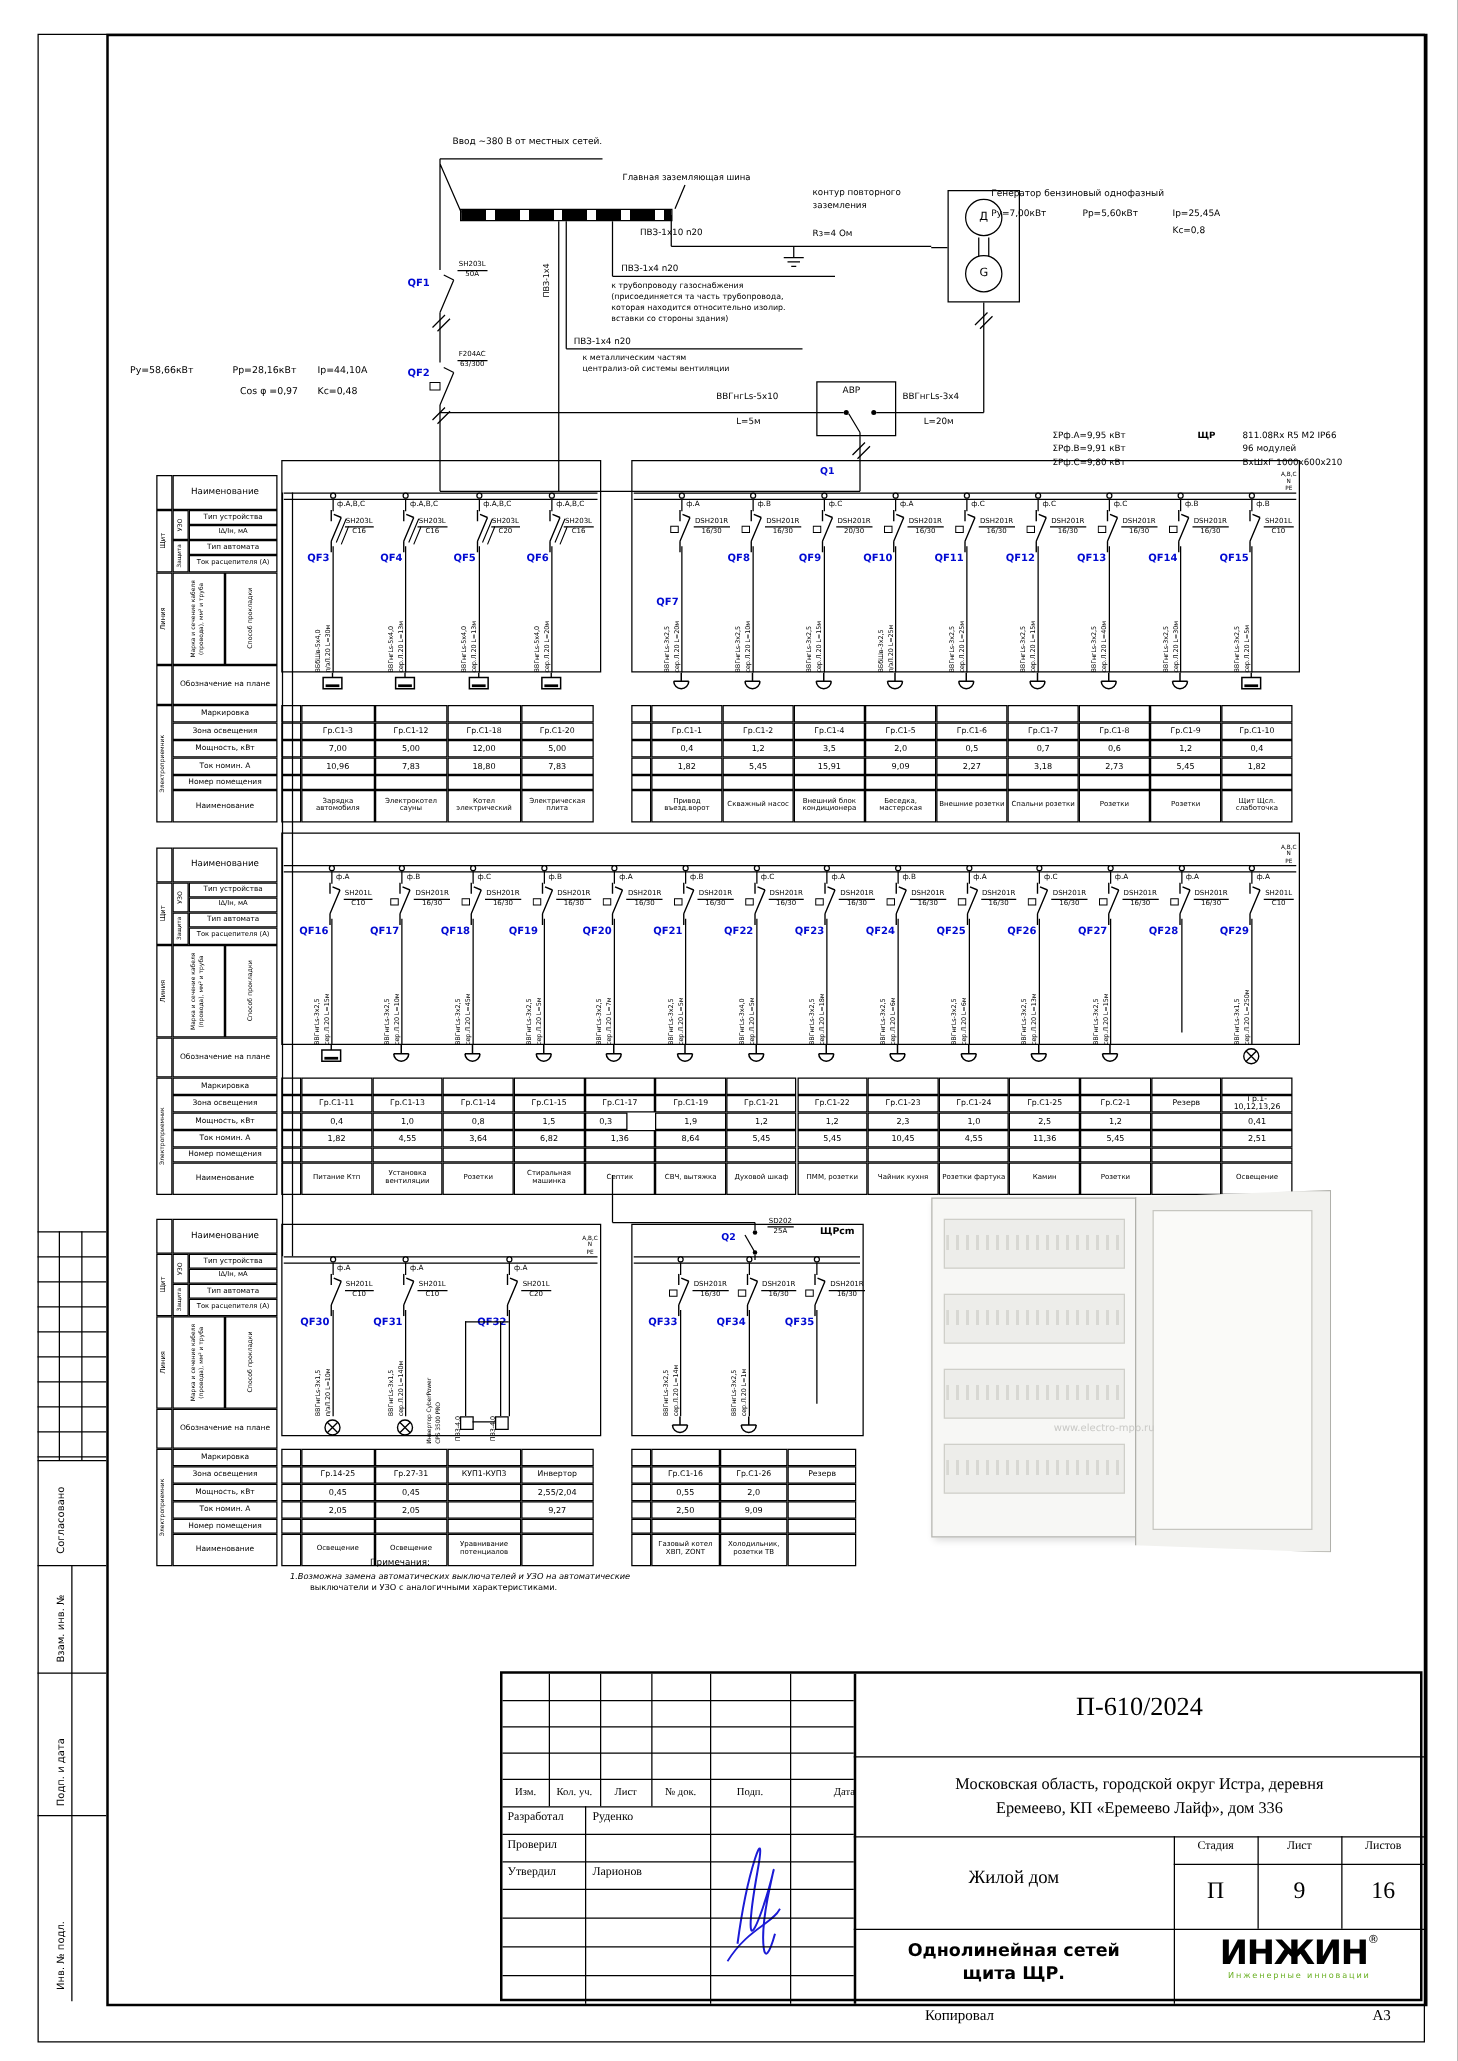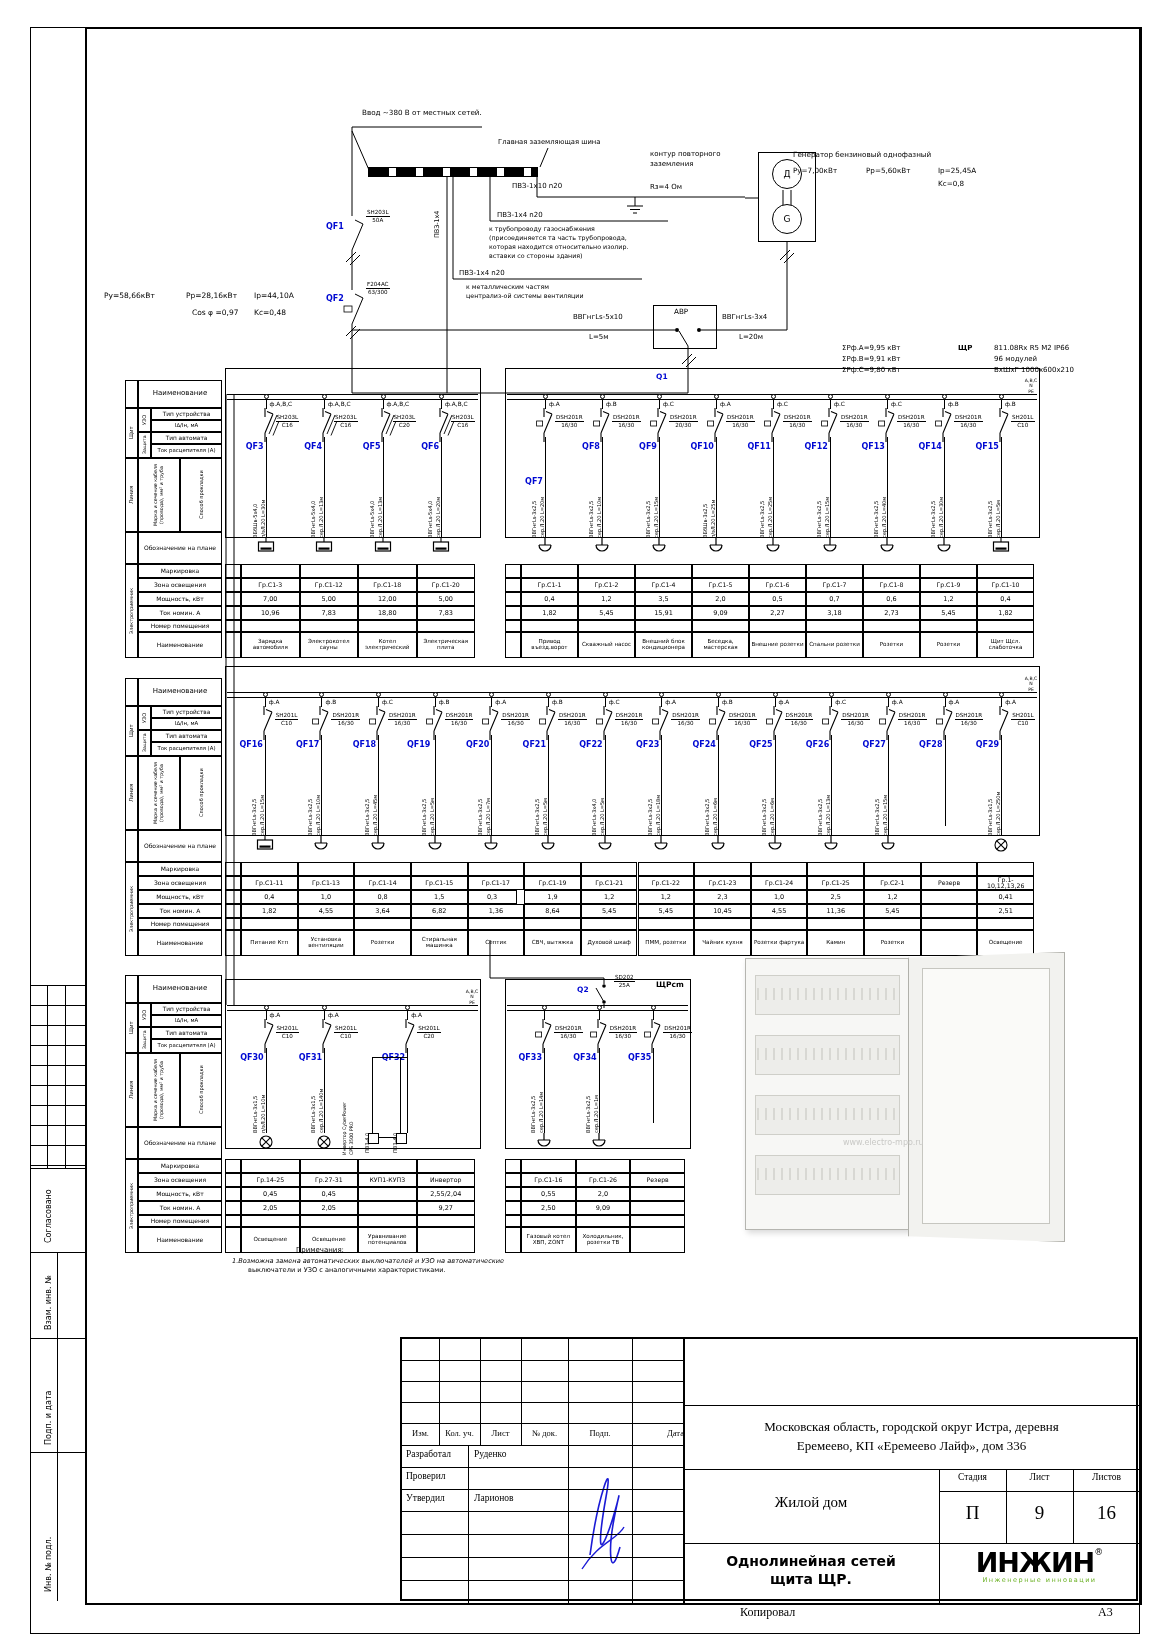--- a/index.html
+++ b/index.html
@@ -793,21 +793,21 @@
         <div class="cell" style="left: 229.286px; top: 240px; width: 56.6429px; height: 12px; font-size: 6px;"></div>
         <div class="cell" style="left: 229.286px; top: 252px; width: 56.6429px; height: 26px; font-size: 5.6px;">Розетки</div>
         <div class="cell" style="left: 285.929px; top: 184px; width: 56.6429px; height: 14px; font-size: 6px;"></div>
         <div class="cell" style="left: 285.929px; top: 198px; width: 56.6429px; height: 14px; font-size: 6.2px;">Гр.С1-15</div>
         <div class="cell" style="left: 285.929px; top: 212px; width: 56.6429px; height: 14px; font-size: 6.5px;">1,5</div>
         <div class="cell" style="left: 285.929px; top: 226px; width: 56.6429px; height: 14px; font-size: 6.5px;">6,82</div>
         <div class="cell" style="left: 285.929px; top: 240px; width: 56.6429px; height: 12px; font-size: 6px;"></div>
         <div class="cell" style="left: 285.929px; top: 252px; width: 56.6429px; height: 26px; font-size: 5.6px;">Стиральная машинка</div>
         <div class="cell" style="left: 342.571px; top: 184px; width: 56.6429px; height: 14px; font-size: 6px;"></div>
         <div class="cell" style="left: 342.571px; top: 198px; width: 56.6429px; height: 14px; font-size: 6.2px;">Гр.С1-17</div>
-        <div class="cell" style="left: 342.571px; top: 212px; width: 49px; height: 14px; font-size: 6.5px;">0,3</div>
+        <div class="cell" style="left: 342.571px; top: 212px; width: 34px; height: 14px; font-size: 6.5px;">0,3</div>
         <div class="cell" style="left: 342.571px; top: 226px; width: 56.6429px; height: 14px; font-size: 6.5px;">1,36</div>
         <div class="cell" style="left: 342.571px; top: 240px; width: 56.6429px; height: 12px; font-size: 6px;"></div>
         <div class="cell" style="left: 342.571px; top: 252px; width: 56.6429px; height: 26px; font-size: 5.6px;">Септик</div>
         <div class="cell" style="left: 399.214px; top: 184px; width: 56.6429px; height: 14px; font-size: 6px;"></div>
         <div class="cell" style="left: 399.214px; top: 198px; width: 56.6429px; height: 14px; font-size: 6.2px;">Гр.С1-19</div>
         <div class="cell" style="left: 399.214px; top: 212px; width: 56.6429px; height: 14px; font-size: 6.5px;">1,9</div>
         <div class="cell" style="left: 399.214px; top: 226px; width: 56.6429px; height: 14px; font-size: 6.5px;">8,64</div>
         <div class="cell" style="left: 399.214px; top: 240px; width: 56.6429px; height: 12px; font-size: 6px;"></div>
         <div class="cell" style="left: 399.214px; top: 252px; width: 56.6429px; height: 26px; font-size: 5.6px;">СВЧ, вытяжка</div>
         <div class="cell" style="left: 455.857px; top: 184px; width: 56.6429px; height: 14px; font-size: 6px;"></div>
@@ -1086,20 +1086,21 @@
       <div class="ln" style="left: 47px; top: 985px; width: 1px; height: 183px;"></div>
       <div class="ln" style="left: 65px; top: 985px; width: 1px; height: 183px;"></div>
       <div class="ln" style="left: 57px; top: 1252px; width: 1px; height: 349px;"></div>
     </div>
   <div class="mrot" style="left:44px;top:1243px;">Согласовано</div>
   <div class="mrot" style="left:44px;top:1330px;">Взам. инв. №</div>
   <div class="mrot" style="left:44px;top:1445px;">Подп. и дата</div>
   <div class="mrot" style="left:44px;top:1592px;">Инв. № подл.</div>
 
   <div id="titleblock" style="position:absolute;left:400px;top:1337px;width:738px;height:264px;border:2px solid #000;box-sizing:border-box;">
+    <div class="serif" style="position:absolute;left:281px;top:14px;width:457px;text-align:center;font-size:21px;">П-610/2024</div>
     <div class="serif" style="position:absolute;left:281px;top:80px;width:457px;text-align:center;font-size:13px;">Московская область, городской округ Истра, деревня</div>
     <div class="serif" style="position:absolute;left:281px;top:99px;width:457px;text-align:center;font-size:13px;">Еремеево, КП «Еремеево Лайф», дом 336</div>
     <div class="serif" style="position:absolute;left:281px;top:155px;width:256px;text-align:center;font-size:15px;">Жилой дом</div>
     <div class="serif" style="position:absolute;left:537px;top:133px;width:67px;text-align:center;font-size:9.5px;">Стадия</div>
     <div class="serif" style="position:absolute;left:604px;top:133px;width:67px;text-align:center;font-size:9.5px;">Лист</div>
     <div class="serif" style="position:absolute;left:671px;top:133px;width:67px;text-align:center;font-size:9.5px;">Листов</div>
     <div class="serif" style="position:absolute;left:537px;top:163px;width:67px;text-align:center;font-size:19px;">П</div>
     <div class="serif" style="position:absolute;left:604px;top:163px;width:67px;text-align:center;font-size:19px;">9</div>
     <div class="serif" style="position:absolute;left:671px;top:163px;width:67px;text-align:center;font-size:19px;">16</div>
     <div style="position:absolute;left:281px;top:214px;width:256px;text-align:center;font-size:14px;font-weight:bold;">Однолинейная сетей</div>

